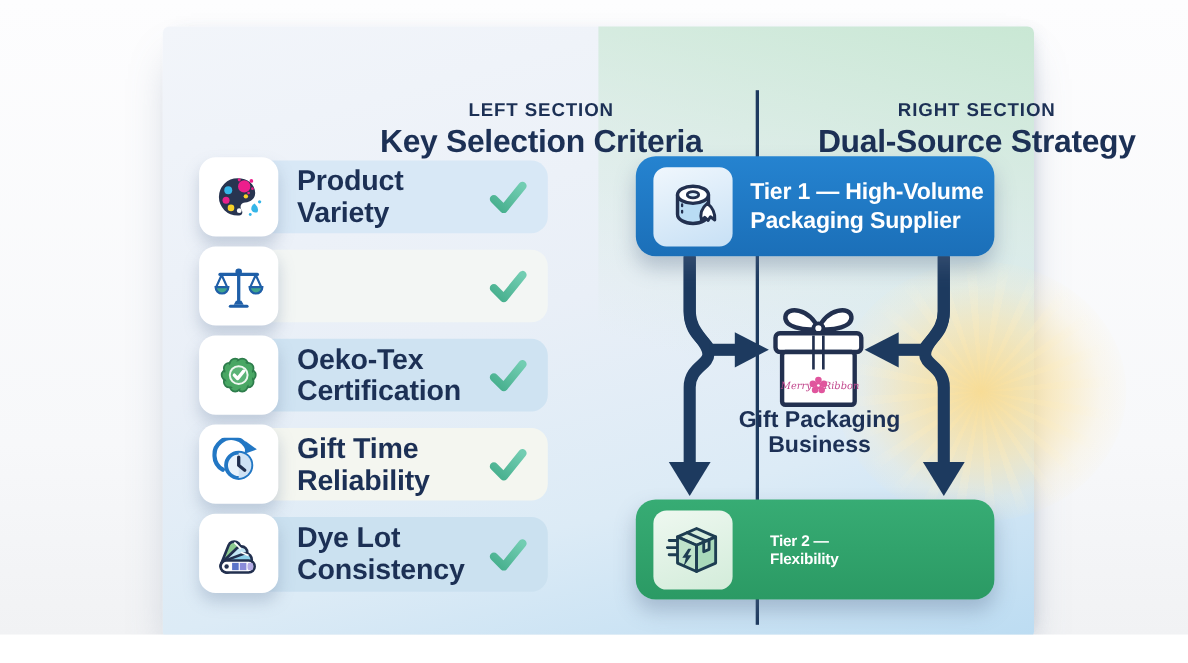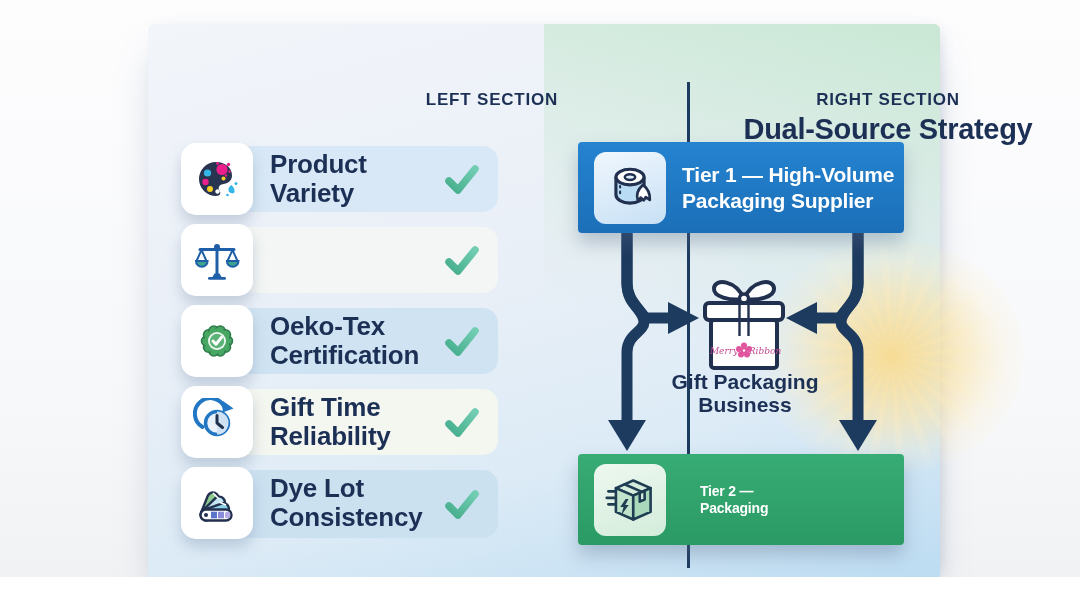--- a/index.html
+++ b/index.html
@@ -22,21 +22,21 @@
   .row{position:absolute;left:184px;width:314px;height:66px;}
   .pill{position:absolute;inset:0;border-radius:15px;}
   .bg0{background:#d8e8f6;} .bg1{background:#f3f6f4;} .bg2{background:#cfe3f2;}
   .bg3{background:#f4f6f0;} .bg4{background:#cbe1f0;}
   .icon-card{position:absolute;left:-3px;top:-3px;width:72px;height:72px;border-radius:15px;background:#ffffff;
              box-shadow:0 8px 14px rgba(120,140,170,.35);display:flex;align-items:center;justify-content:center;}
   .row-label{position:absolute;left:86px;top:0;height:66px;width:182px;display:flex;align-items:center;
              font-size:26px;font-weight:700;color:#1c3055;line-height:1.12;letter-spacing:-.2px;}
   .row-check{position:absolute;left:258px;top:14px;width:40px;height:40px;}
 
-  .tier{position:absolute;left:578px;width:326px;height:91px;border-radius:4px;
+  .tier{position:absolute;left:578px;width:326px;height:91px;border-radius:18px;
         box-shadow:0 10px 18px rgba(90,110,140,.35);display:flex;align-items:center;}
   .tier1{top:142px;background:linear-gradient(180deg,#2583d0 0%,#1b6fb8 100%);}
   .tier2{top:454px;background:linear-gradient(180deg,#37ac74 0%,#2b9a64 100%);}
   .tier .tier-icon-card{position:absolute;left:16px;top:9.5px;width:72px;height:72px;border-radius:12px;
         display:flex;align-items:center;justify-content:center;}
   .tier1 .tier-icon-card{background:linear-gradient(160deg,#f0f7fd 0%,#c7e0f5 100%);}
   .tier2 .tier-icon-card{background:linear-gradient(160deg,#eef8f0 0%,#d3ecda 100%);}
   .tier-text{position:absolute;color:#ffffff;font-weight:700;font-size:21px;line-height:1.2;letter-spacing:-.2px;}
   .tier1 .tier-text{left:104px;}
   .tier2 .tier-text{left:122px;font-size:14px;line-height:1.16;}
@@ -67,20 +67,21 @@
   </defs>
 </svg>
 
 <div class="stage">
   <div class="card">
     <div class="mint"></div>
     <div class="divider"></div>
 
     <div class="hdr left">
       <div class="eyebrow">LEFT SECTION</div>
+      <div class="title">Key Selection Criteria</div>
     </div>
     <div class="hdr right">
       <div class="eyebrow">RIGHT SECTION</div>
       <div class="title">Dual-Source Strategy</div>
     </div>
 
     <div class="rays"></div>
     <div class="glow"></div>
   </div>
 
@@ -280,16 +281,16 @@
           <polygon points="11,13 27,20 27,42 11,35" fill="#bfe3cb"></polygon>
           <polygon points="43,13 27,20 27,42 43,35" fill="#a9d9ba"></polygon>
           <polyline points="19,9.5 35,16.5" fill="none"></polyline>
           <polygon points="33,17.5 33,25.5 37.5,23.5 37.5,15.5" fill="#d6eddc"></polygon>
         </g>
         <polygon points="20,23 15,30.5 18,30.5 16,38 22.8,28.5 19.6,28.5 22.6,23" fill="#1e3d52"></polygon>
       </svg>
     </div>
     <div class="tier-text">
       <span>Tier 2 —</span>
-      <span>Packaging</span>
+      <span>Flexibility</span>
     </div>
   </div>
 </div>
 
 </body></html>

